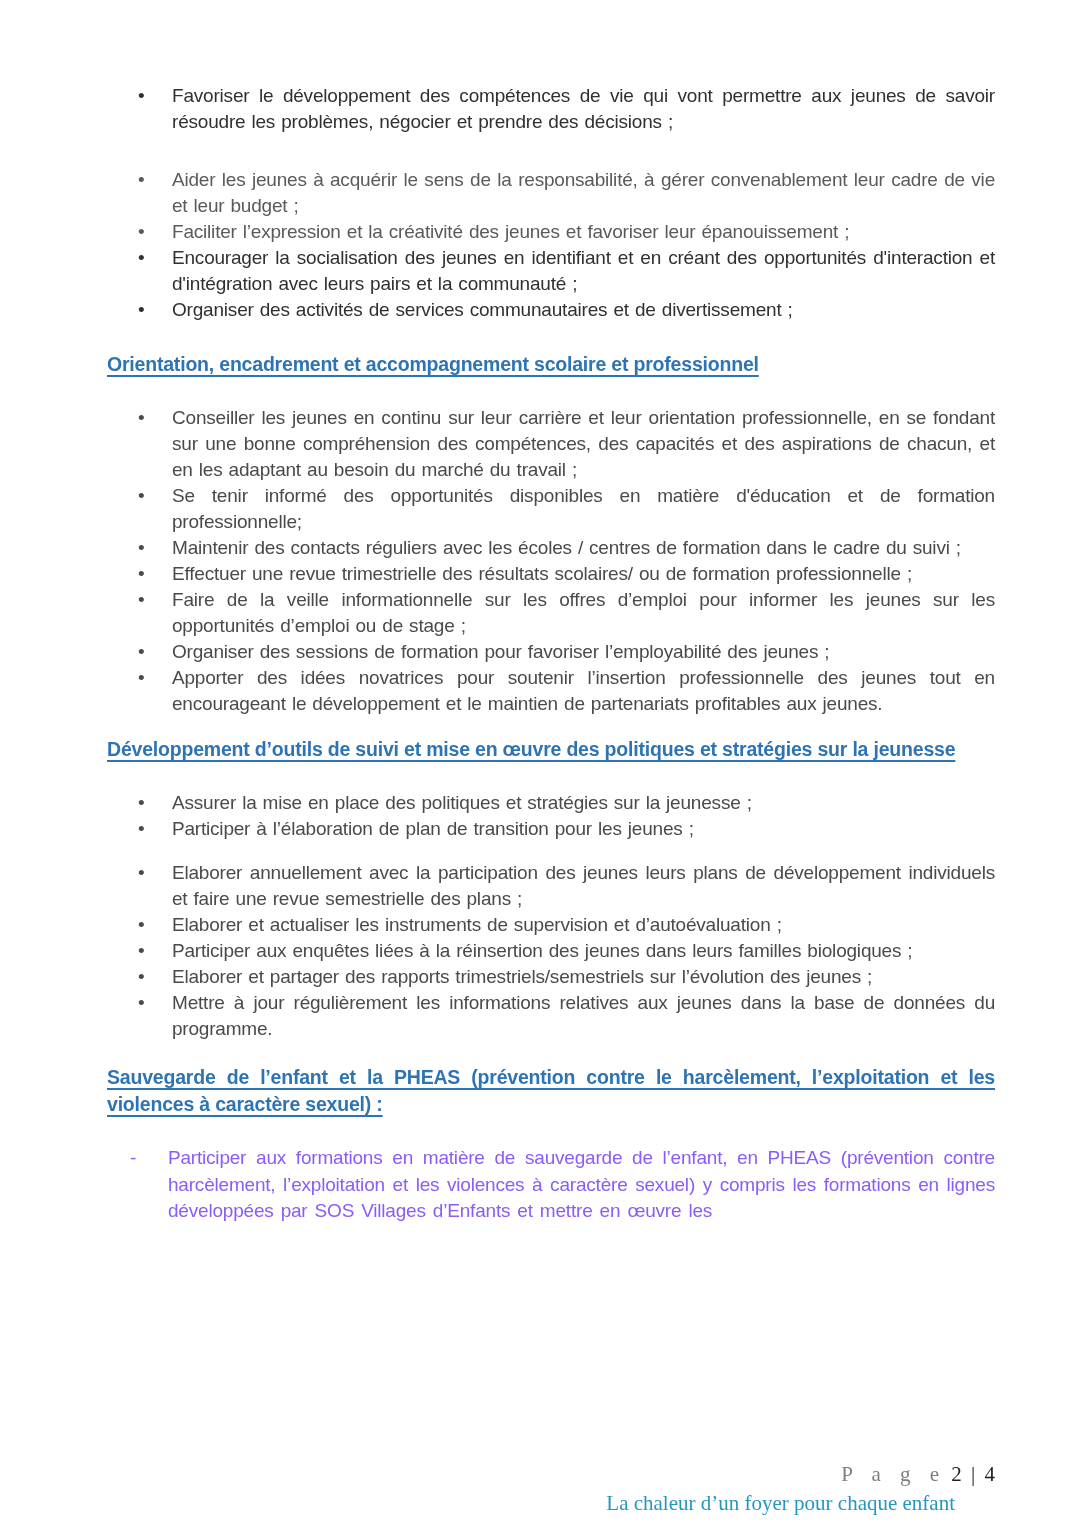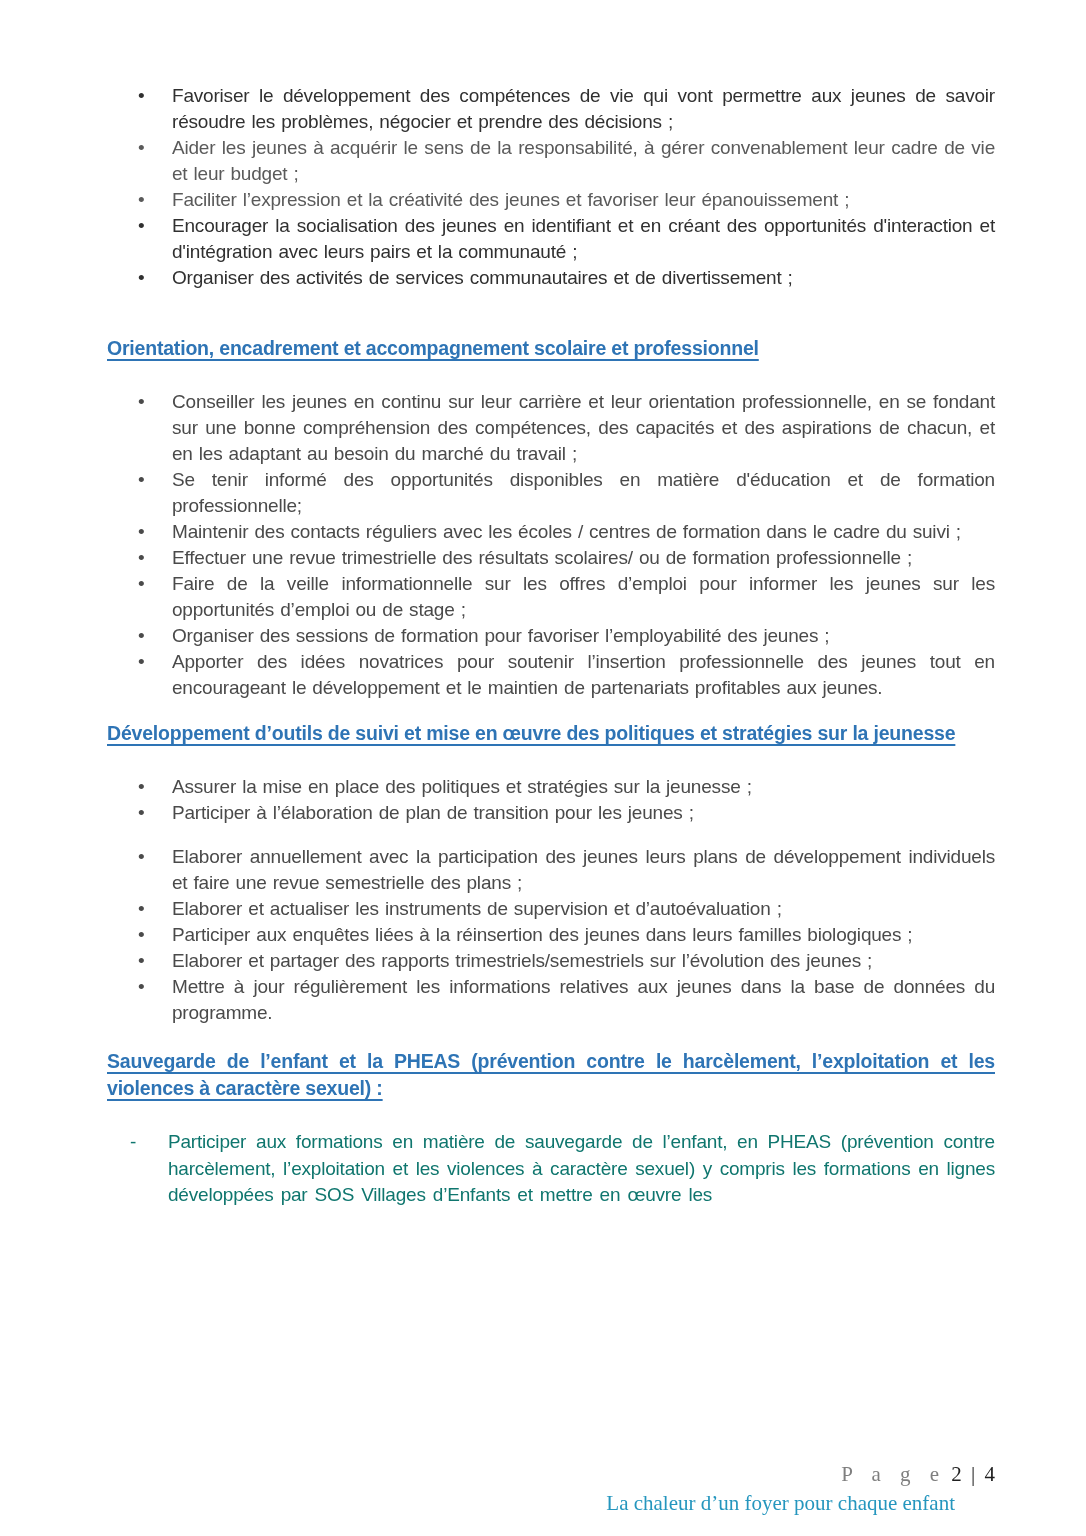--- a/index.html
+++ b/index.html
@@ -32,50 +32,50 @@
     content:"\2022";
     position:absolute;
     left:31px;top:0;
     font-size:19px;
     letter-spacing:0;
   }
   .t-dark{color:#303030;}
   .t-gray{color:#5a5a5a;}
   .t-mid{color:#4a4a4a;}
   .sp12{margin-bottom:12px;}
-  .sp16{margin-bottom:0;}
+  .sp16{margin-bottom:32px;}
   .sp18{margin-bottom:18px;}
   .doc-heading{
     margin:0;
     color:#2e74b5;
     font-size:19.5px;
     font-weight:bold;
     line-height:27px;
     letter-spacing:-0.2px;
     text-align:justify;
     text-decoration:underline;
     text-decoration-thickness:1.5px;
     text-underline-offset:4px;
   }
-  .h1m{margin-top:44px;margin-bottom:27px;}
+  .h1m{margin-top:28px;margin-bottom:27px;}
   .h2m{margin-top:19px;margin-bottom:27px;}
   .h3m{margin-top:22px;margin-bottom:27px;}
   ul.dlist{
     list-style:none;
     margin:0;padding:0;
     text-align:justify;
   }
   ul.dlist li{
     position:relative;
     padding-left:61px;
     font-size:19px;
     line-height:26.5px;
     letter-spacing:-0.2px;
     word-spacing:2px;
-    color:#0f766e;
+    color:#8b5cf6;
   }
   ul.dlist li::before{
     content:"-";
     position:absolute;
     left:23px;top:0;
   }
   .footer-page{
     position:absolute;
     top:1462px;right:89px;
     font-family:"Liberation Serif",serif;

